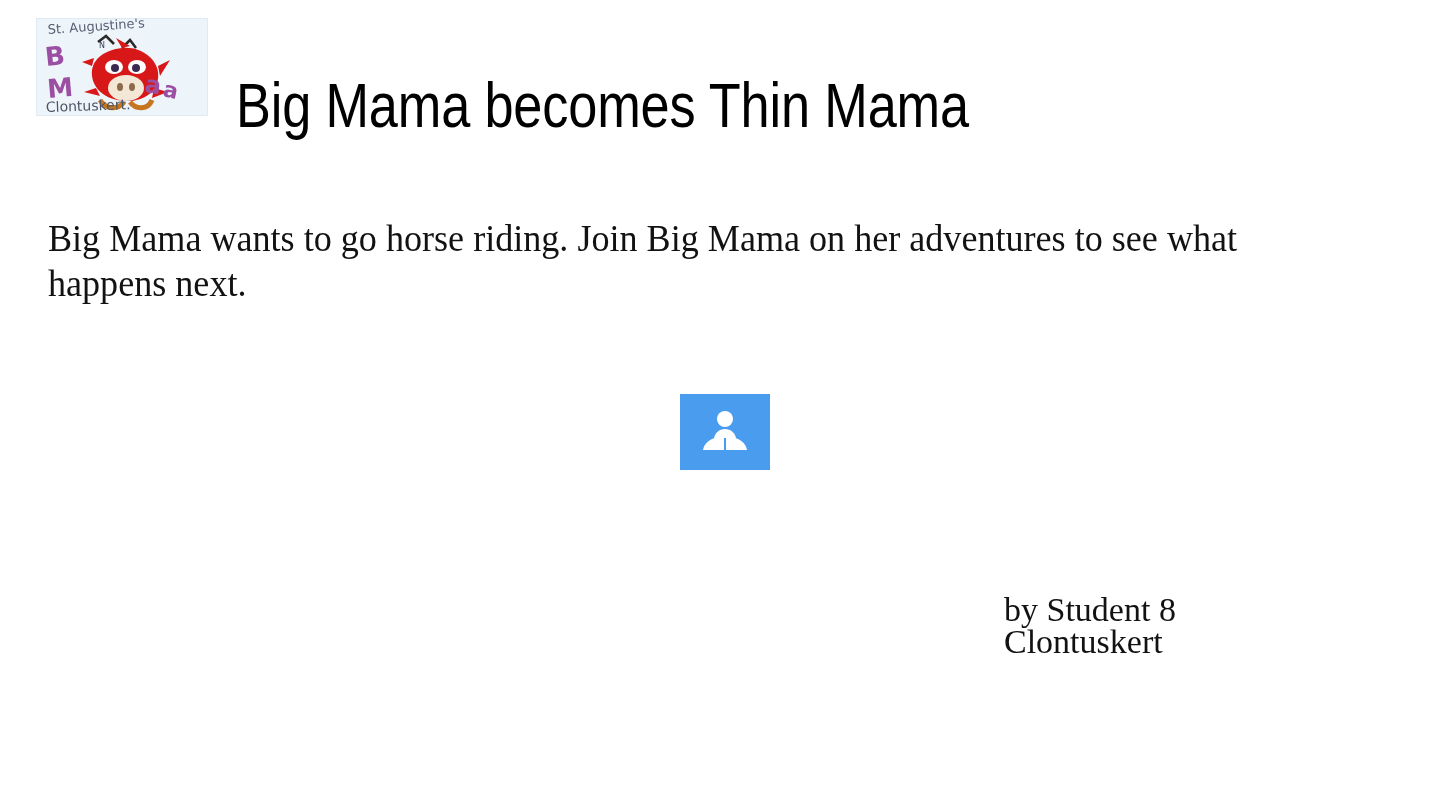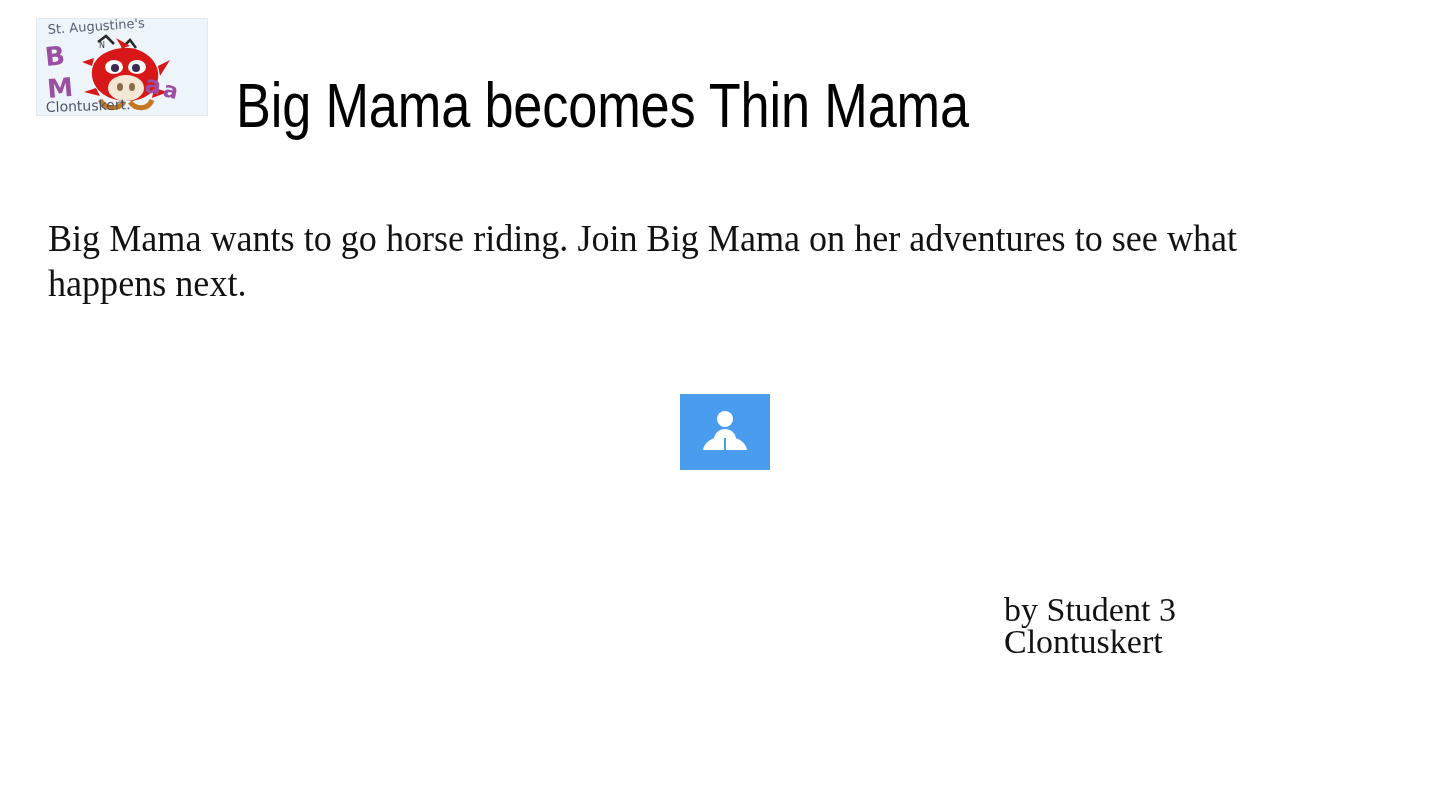--- a/index.html
+++ b/index.html
@@ -147,17 +147,17 @@
 
       <path d="M26 19 C32 19 36 23 37 28 L15 28 C16 23 20 19 26 19 Z" fill="#ffffff"></path>
 
       <path d="M25 26 L25 40 L4 40 C5 33 12 27 25 26 Z" fill="#ffffff"></path>
 
       <path d="M27 26 L27 40 L48 40 C47 33 40 27 27 26 Z" fill="#ffffff"></path>
     </svg>
   </div>
 
   <div id="author-credit">
-    <span class="line">by Student 3</span>
+    <span class="line">by Student 8</span>
     <span class="line">Clontuskert</span>
   </div>
 
 </div>
 
 </body></html>

